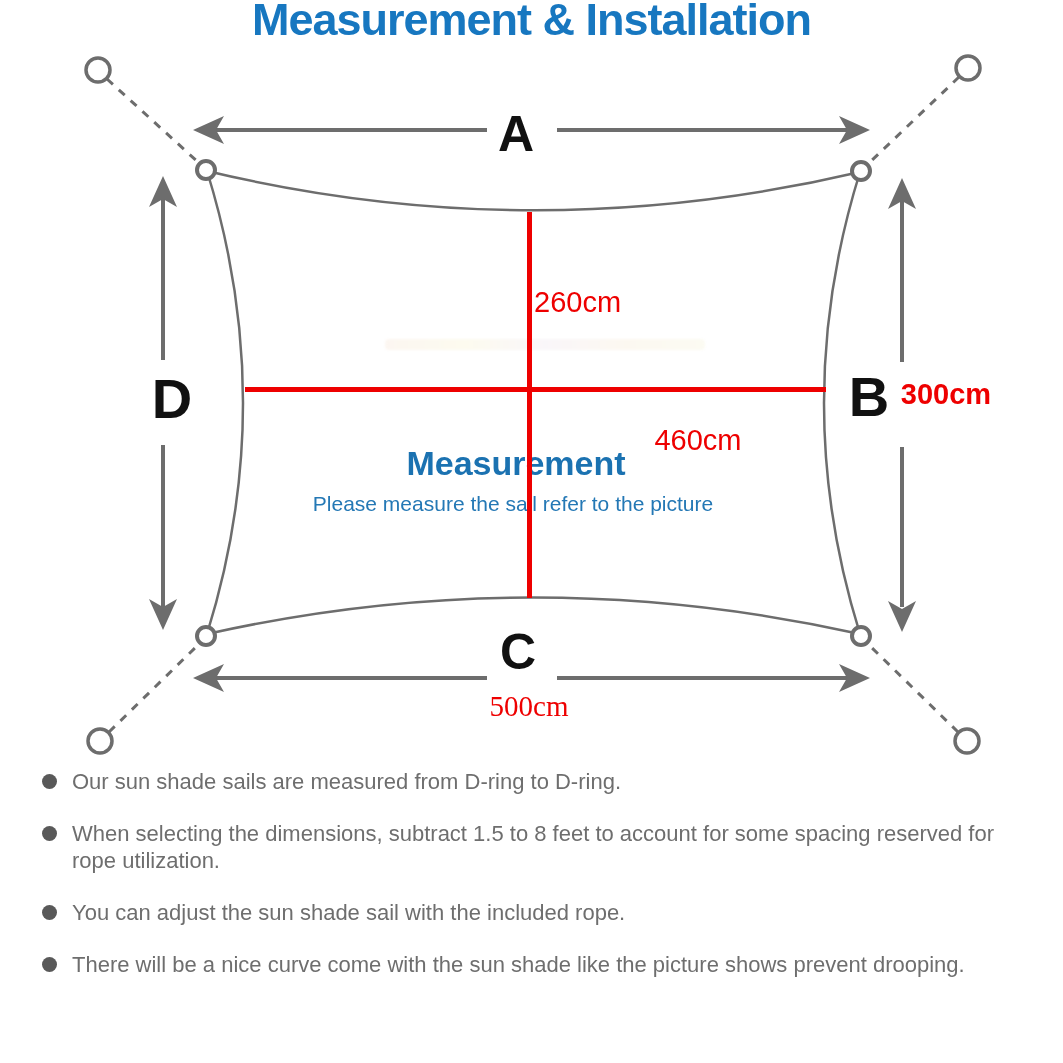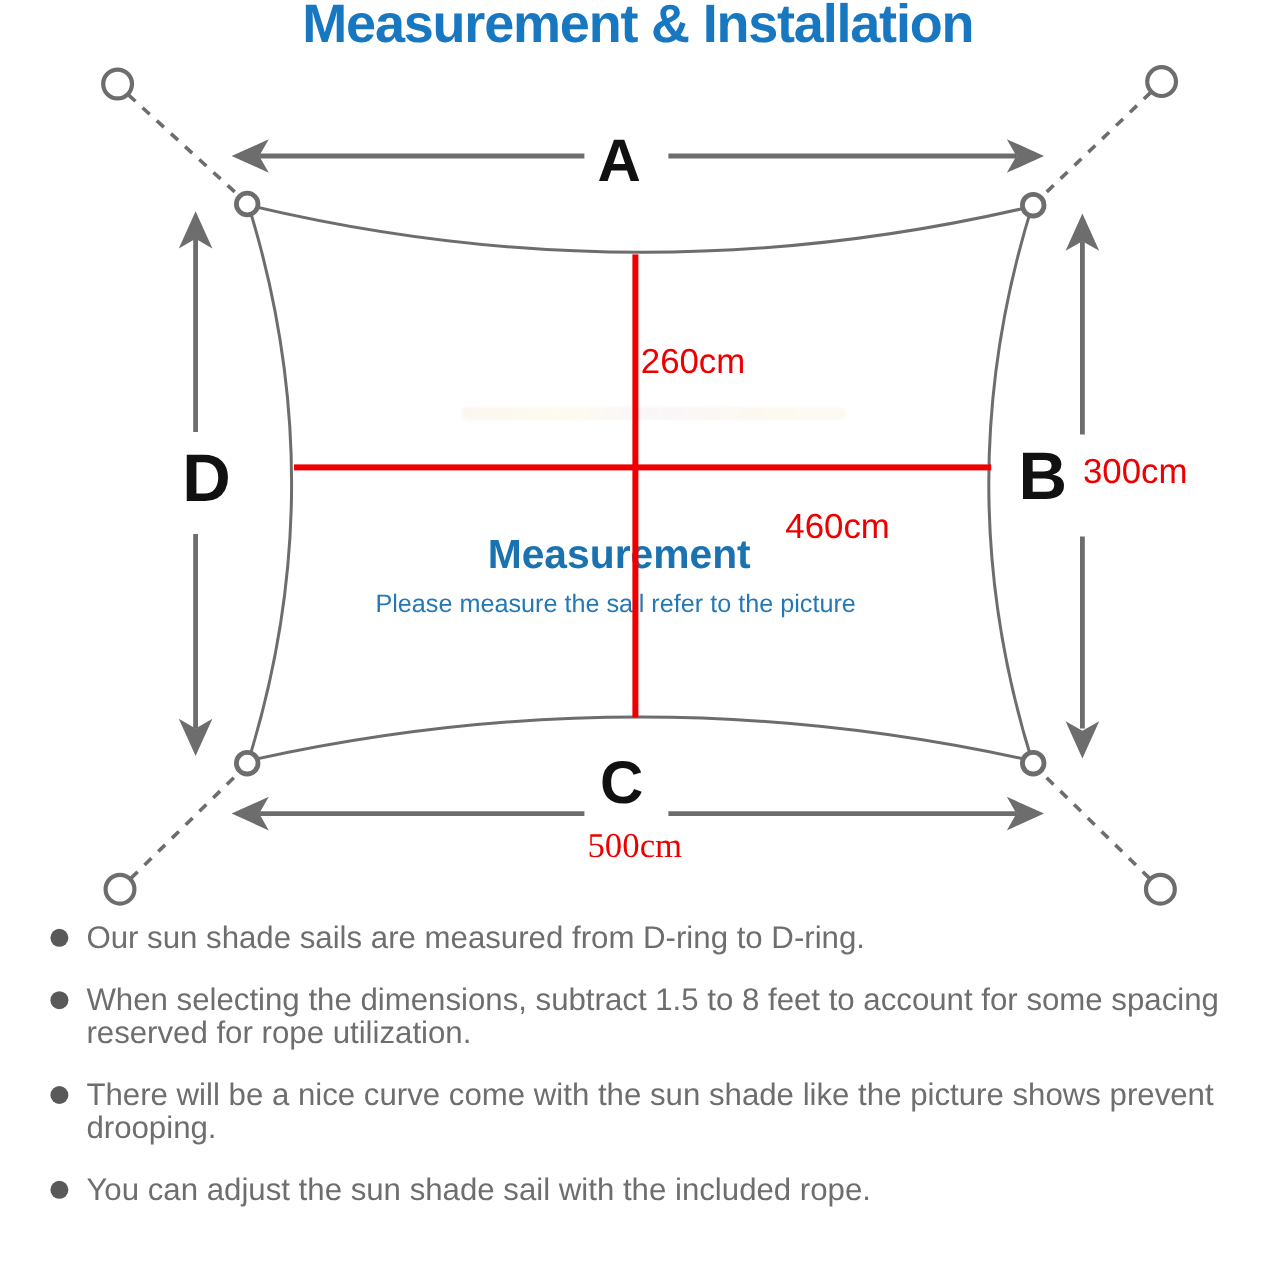--- a/index.html
+++ b/index.html
@@ -25,21 +25,21 @@
   .diagram-svg{position:absolute;top:0;left:0;z-index:1;}
   .overlay{position:absolute;z-index:3;white-space:nowrap;}
   .letter{color:var(--label-black);font-weight:700;transform:translate(-50%,-50%);}
   .letter-a{left:516px;top:134px;font-size:50px;}
   .letter-b{left:869px;top:396px;font-size:56px;}
   .letter-c{left:518px;top:652px;font-size:50px;}
   .letter-d{left:172px;top:398px;font-size:56px;}
   .dim{color:var(--red);font-size:29px;font-weight:400;z-index:6;}
   .dim-260{left:534px;top:302px;transform:translate(0,-50%);text-align:center;}
   .dim-460{left:698px;top:440px;transform:translate(-50%,-50%);}
-  .dim-300{left:946px;top:394px;transform:translate(-50%,-50%);}
+  .dim-300{left:946px;top:394px;transform:translate(-50%,-50%);font-weight:bold;}
   .dim-500{left:529px;top:706px;transform:translate(-50%,-50%);font-family:Liberation Serif, serif;}
   .center-title{
     left:516px;top:463px;transform:translate(-50%,-50%);
     color:var(--center-blue);font-size:34px;font-weight:700;
   }
   .center-sub{
     left:513px;top:504px;transform:translate(-50%,-50%);
     color:var(--center-blue-light);font-size:21px;font-weight:400;
   }
   .red-line{position:absolute;background:var(--red);z-index:5;}
@@ -53,21 +53,21 @@
   .notes{
     position:absolute;left:42px;top:768px;width:1000px;z-index:3;
     list-style:none;margin:0;padding:0;
   }
   .note-item{display:flex;align-items:flex-start;gap:15px;margin-bottom:25px;}
   .note-dot{
     width:15px;height:15px;border-radius:50%;background:#595959;
     flex:0 0 auto;margin-top:6px;
   }
   .note-text{
-    color:var(--text-gray);font-size:26px;line-height:27px;max-width:950px;
+    color:var(--text-gray);font-size:22px;line-height:27px;max-width:950px;
   }
 </style>
 </head>
 <body>
 
 <div class="page">
 
   <h1 class="page-title">Measurement &amp; Installation</h1>
 
   <svg class="diagram-svg" width="1063" height="763" viewBox="0 0 1063 763">
@@ -146,21 +146,21 @@
     <li class="note-item">
       <span class="note-dot"></span>
       <span class="note-text">Our sun shade sails are measured from D-ring to D-ring.</span>
     </li>
     <li class="note-item">
       <span class="note-dot"></span>
       <span class="note-text">When selecting the dimensions, subtract 1.5 to 8 feet to account for some spacing reserved for rope utilization.</span>
     </li>
     <li class="note-item">
       <span class="note-dot"></span>
-      <span class="note-text">There will be a nice curve come with the sun shade like the picture shows prevent drooping.</span>
+      <span class="note-text">You can adjust the sun shade sail with the included rope.</span>
     </li>
     <li class="note-item">
       <span class="note-dot"></span>
-      <span class="note-text">You can adjust the sun shade sail with the included rope.</span>
+      <span class="note-text">There will be a nice curve come with the sun shade like the picture shows prevent drooping.</span>
     </li>
   </ul>
 
 </div>
 
 </body></html>

